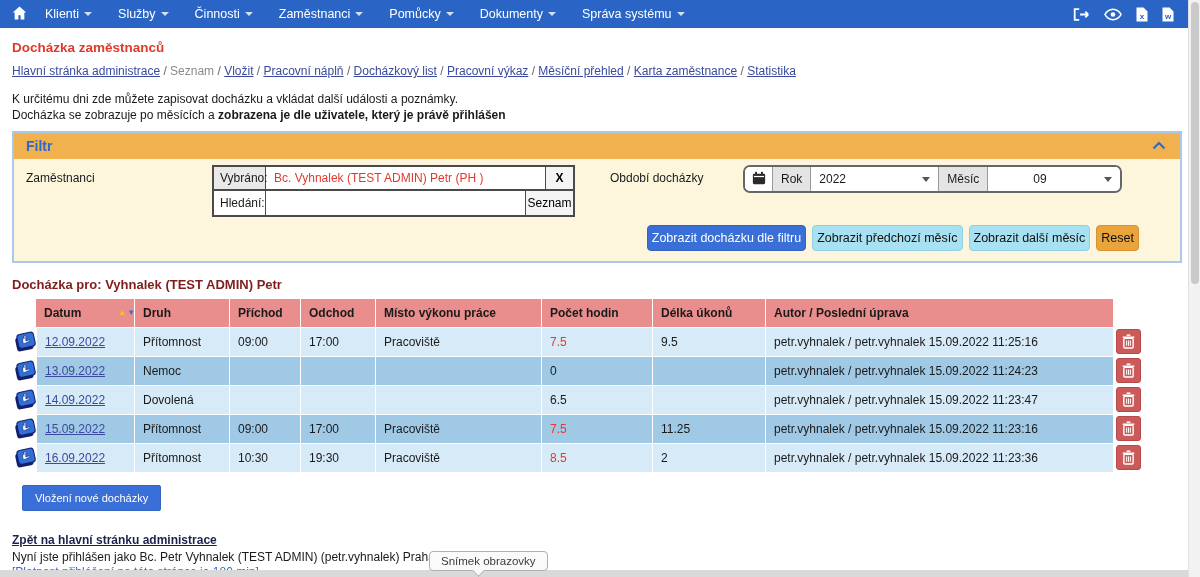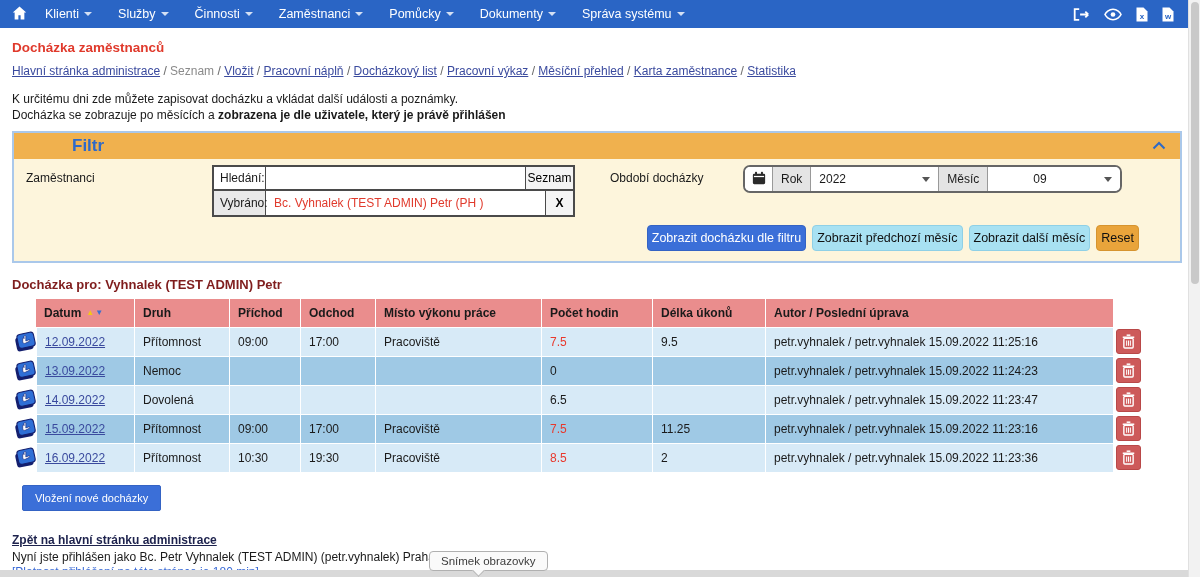--- a/index.html
+++ b/index.html
@@ -27,21 +27,21 @@
   .page-title { color:#e03a2c; font-size:13.5px; font-weight:bold; margin-bottom:8px; }
   .breadcrumb { margin-bottom:12px; line-height:16px; }
   .bc-link { color:#3a4a9e; text-decoration:underline; cursor:pointer; }
   .bc-plain { color:#8a8a8a; }
   .bc-sep { color:#666; }
   .intro p { line-height:16px; }
 
   
   .filter-panel { margin-top:8px; width:1170px; border:2px solid #aac8ea; background:#fdf5dc; }
   .filter-header { height:26px; background:#f0b14e; display:flex; align-items:center; padding:0 14px 0 12px; }
-  .filter-title { color:#2e6ac8; font-weight:bold; font-size:17px; flex:1;margin-left:46px; }
+  .filter-title { color:#2e6ac8; font-weight:bold; font-size:14px; flex:1; }
   .filter-body { padding:6px 10px 10px 12px; }
   .filter-row { display:flex; align-items:flex-start; }
   .emp-label { width:186px; line-height:26px; }
   .search-col { width:363px; display:flex; flex-direction:column; }
   .igroup { display:flex; height:26px; border:2px solid #4a4a4a; background:#fff; }
   .igroup + .igroup { border-top:none; }
   .ig-label { width:52px; background:#fff; border-right:1px solid #4a4a4a; display:flex; align-items:center; padding-left:6px; }
   .ig-label.gray { background:#e9e9e9; }
   .ig-input { flex:1; border:none; outline:none; font:inherit; padding:0 6px; }
   .ig-value { flex:1; display:flex; align-items:center; padding-left:8px; color:#e03a2c; }
@@ -65,21 +65,21 @@
   .att-title { color:#7f1d1d; font-weight:bold; font-size:13px; margin:14px 0 6px 0; }
   .att-wrap { display:flex; flex-direction:column; }
   .att-line { display:flex; align-items:stretch; }
   .icon-col { width:24px; display:flex; align-items:center; justify-content:center; }
   .hdr { height:19px; background:#ea8d8d; font-weight:bold; }
   .hdr .cell { display:flex; align-items:center; border-left:1px solid #c25353; }
   .hdr .cell:first-child { border-left:none; }
   .att-row-cells { display:flex; height:29px; }
   .att-row-cells.light .cell { background:#d7eaf7; }
   .att-row-cells.dark  .cell { background:#9fc9e5; }
-  .cell { display:flex; align-items:center; padding-left:8px; overflow:hidden; white-space:nowrap; }
+  .cell { display:flex; align-items:center; padding-left:8px; overflow:hidden; white-space:nowrap;gap:32px; }
   .att-row-cells .cell { border-left:1px solid #fff; border-top:1px solid #fff; }
   .c0{width:98px;} .c1{width:95px;} .c2{width:71px;} .c3{width:75px;}
   .c4{width:166px;} .c5{width:111px;} .c6{width:113px;} .c7{width:348px;}
   .date-link { color:#3a4a9e; text-decoration:underline; cursor:pointer; }
   .cell.hl { color:#e8382c; }
   .sorts { display:inline-flex; align-items:center; margin-left:5px; gap:1px; }
   .sort-asc { color:#f5c518; font-size:8px; line-height:8px; }
   .sort-desc { color:#3b6fd0; font-size:8px; line-height:8px; }
   .del-col { width:30px; display:flex; align-items:center; justify-content:center; }
   .trash-btn { width:25px; height:25px; border-radius:3px; background:#cd5a5a; border:1px solid #b94848;
@@ -195,28 +195,28 @@
         <svg width="14" height="9" viewBox="0 0 14 9">
             <path d="M1.5 7.5 7 2l5.5 5.5" stroke="#2e6ac8" stroke-width="2" fill="none"></path>
           </svg>
       </span>
     </div>
     <div class="filter-body">
       <div class="filter-row">
         <div class="emp-label">Zaměstnanci</div>
         <div class="search-col">
           <div class="igroup">
+            <div class="ig-label gray">Vybráno:</div>
+            <div class="ig-value">Bc. Vyhnalek (TEST ADMIN) Petr  (PH )</div>
+            <button class="ig-btn xbtn">X</button>
+          </div>
+          <div class="igroup">
             <div class="ig-label">Hledání:</div>
             <input class="ig-input" type="text" value="" style="">
             <button class="ig-btn">Seznam</button>
-          </div>
-          <div class="igroup">
-            <div class="ig-label gray">Vybráno:</div>
-            <div class="ig-value">Bc. Vyhnalek (TEST ADMIN) Petr  (PH )</div>
-            <button class="ig-btn xbtn">X</button>
           </div>
         </div>
         <div class="period-label">Období docházky</div>
         <div class="date-group">
           <div class="dg-cal">
             <span>
               <svg width="14" height="14" viewBox="0 0 16 16">
                   <rect x="1" y="3" width="14" height="12" rx="1.5" fill="#2b2b2b"></rect>
                   <rect x="3.5" y="0.8" width="2.2" height="4" rx="0.8" fill="#2b2b2b"></rect>
                   <rect x="10.3" y="0.8" width="2.2" height="4" rx="0.8" fill="#2b2b2b"></rect>

